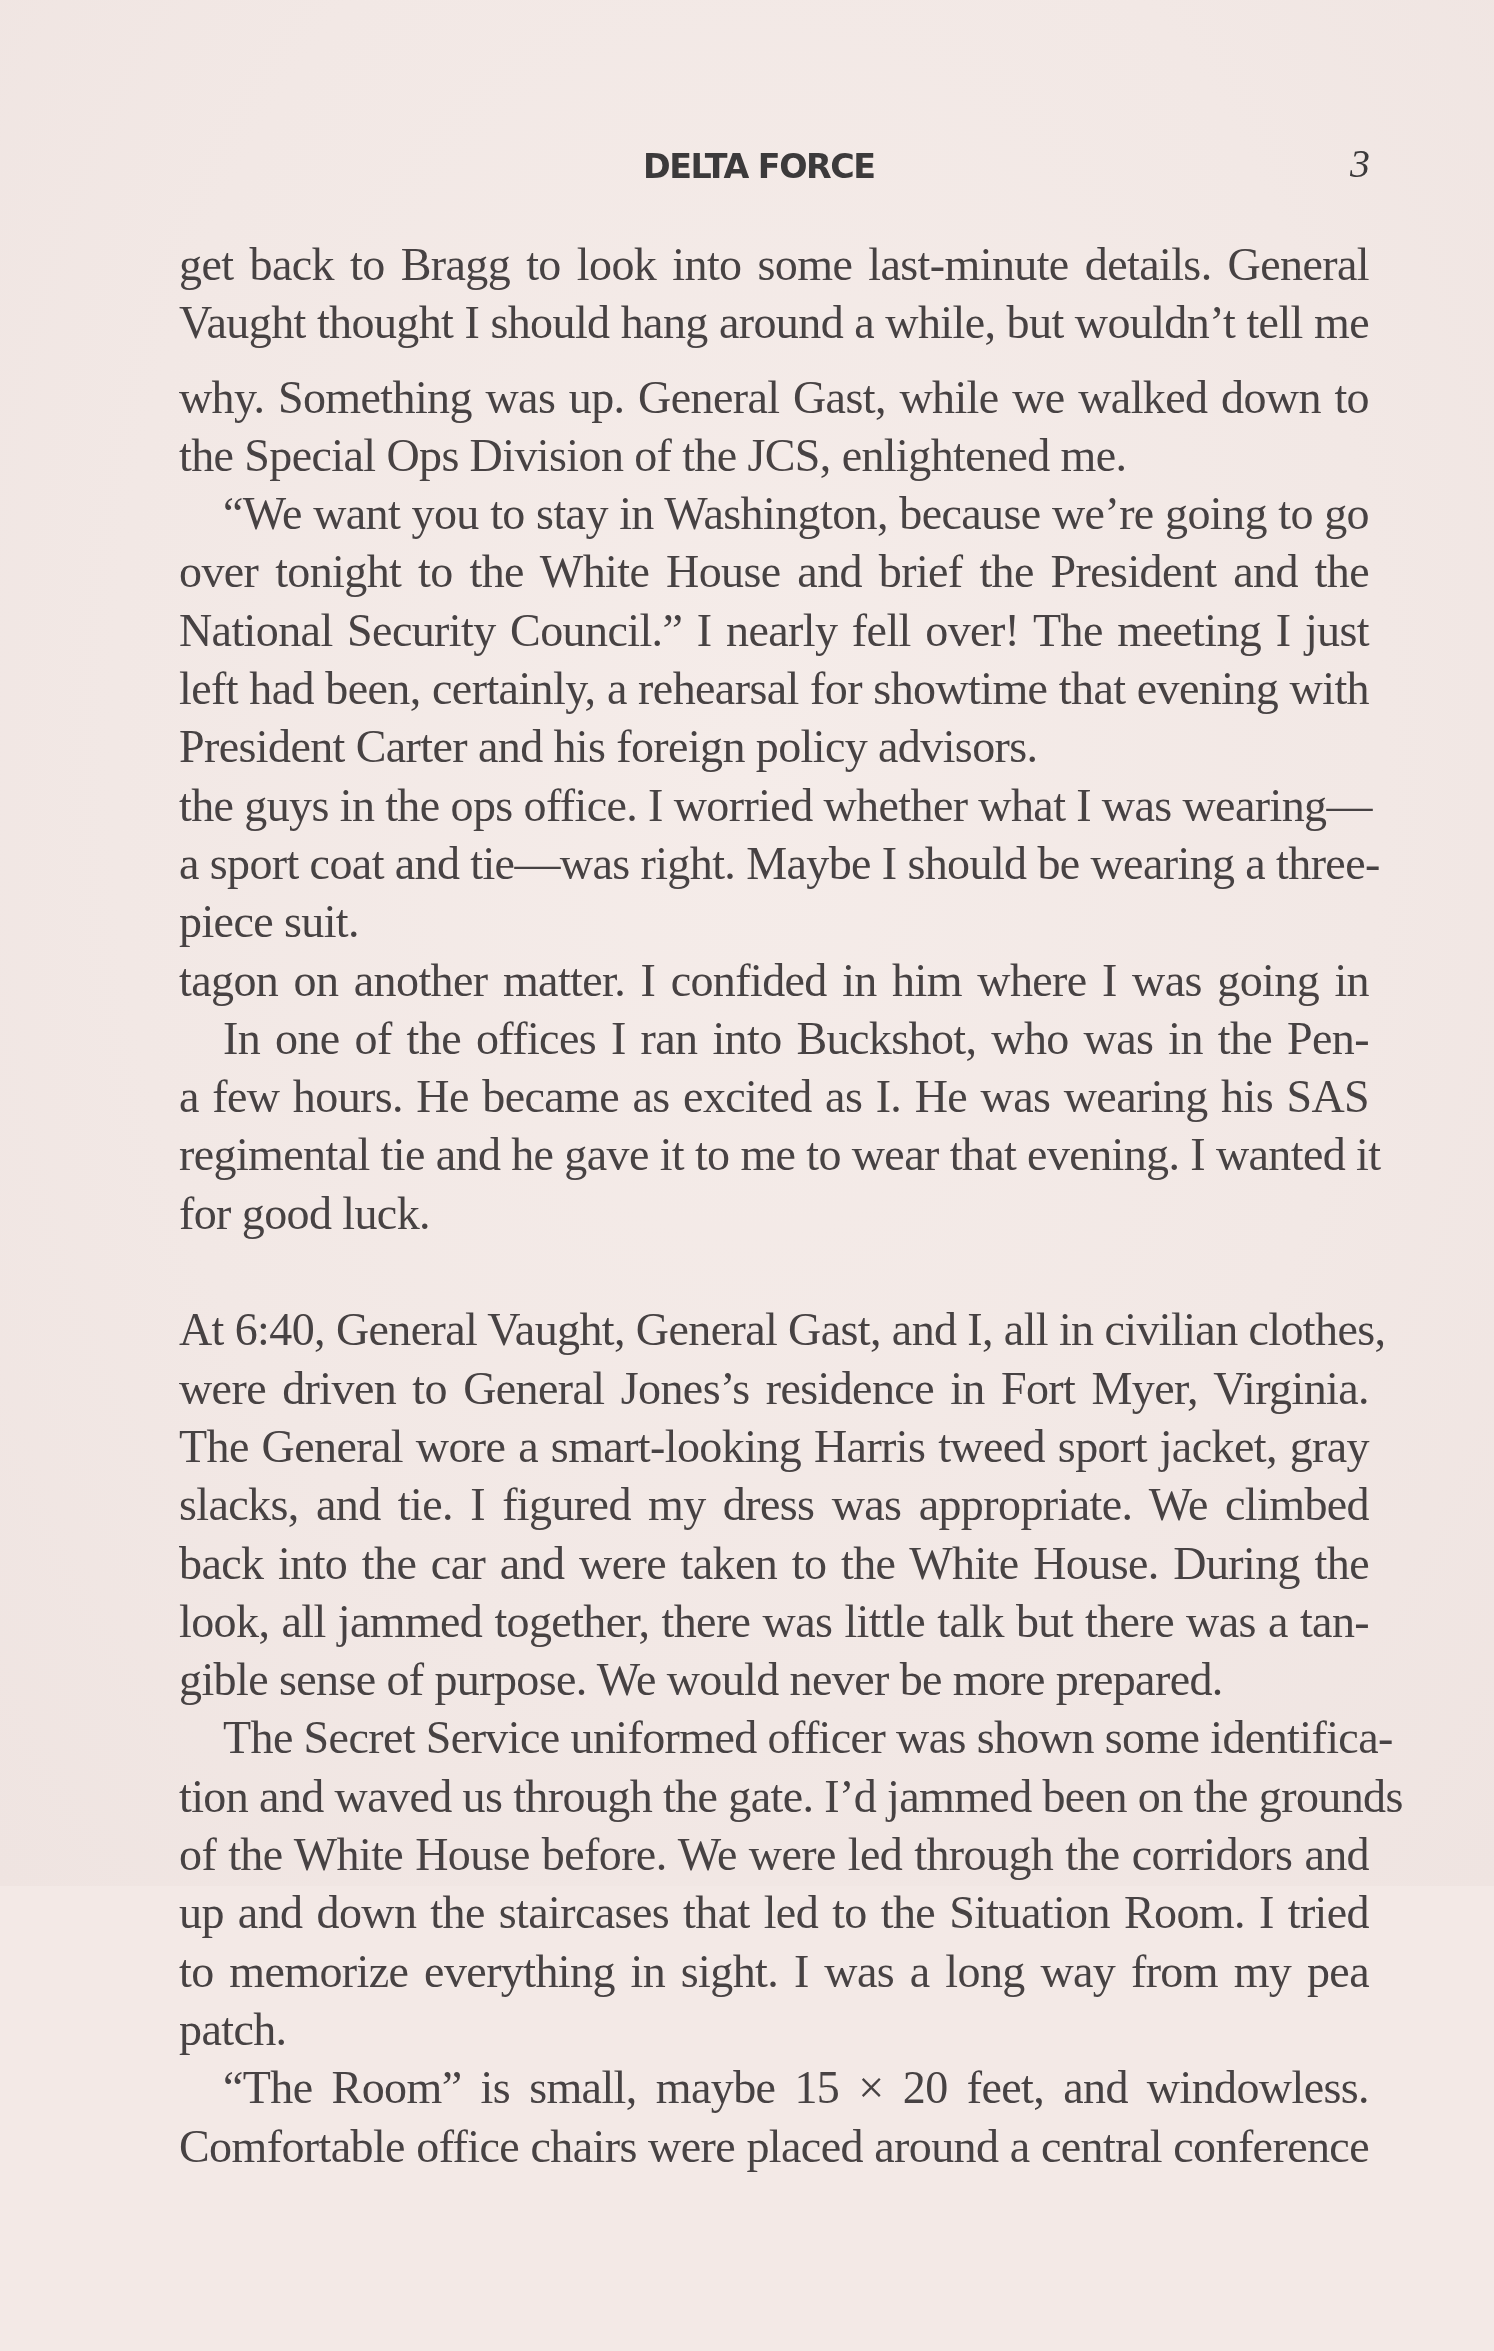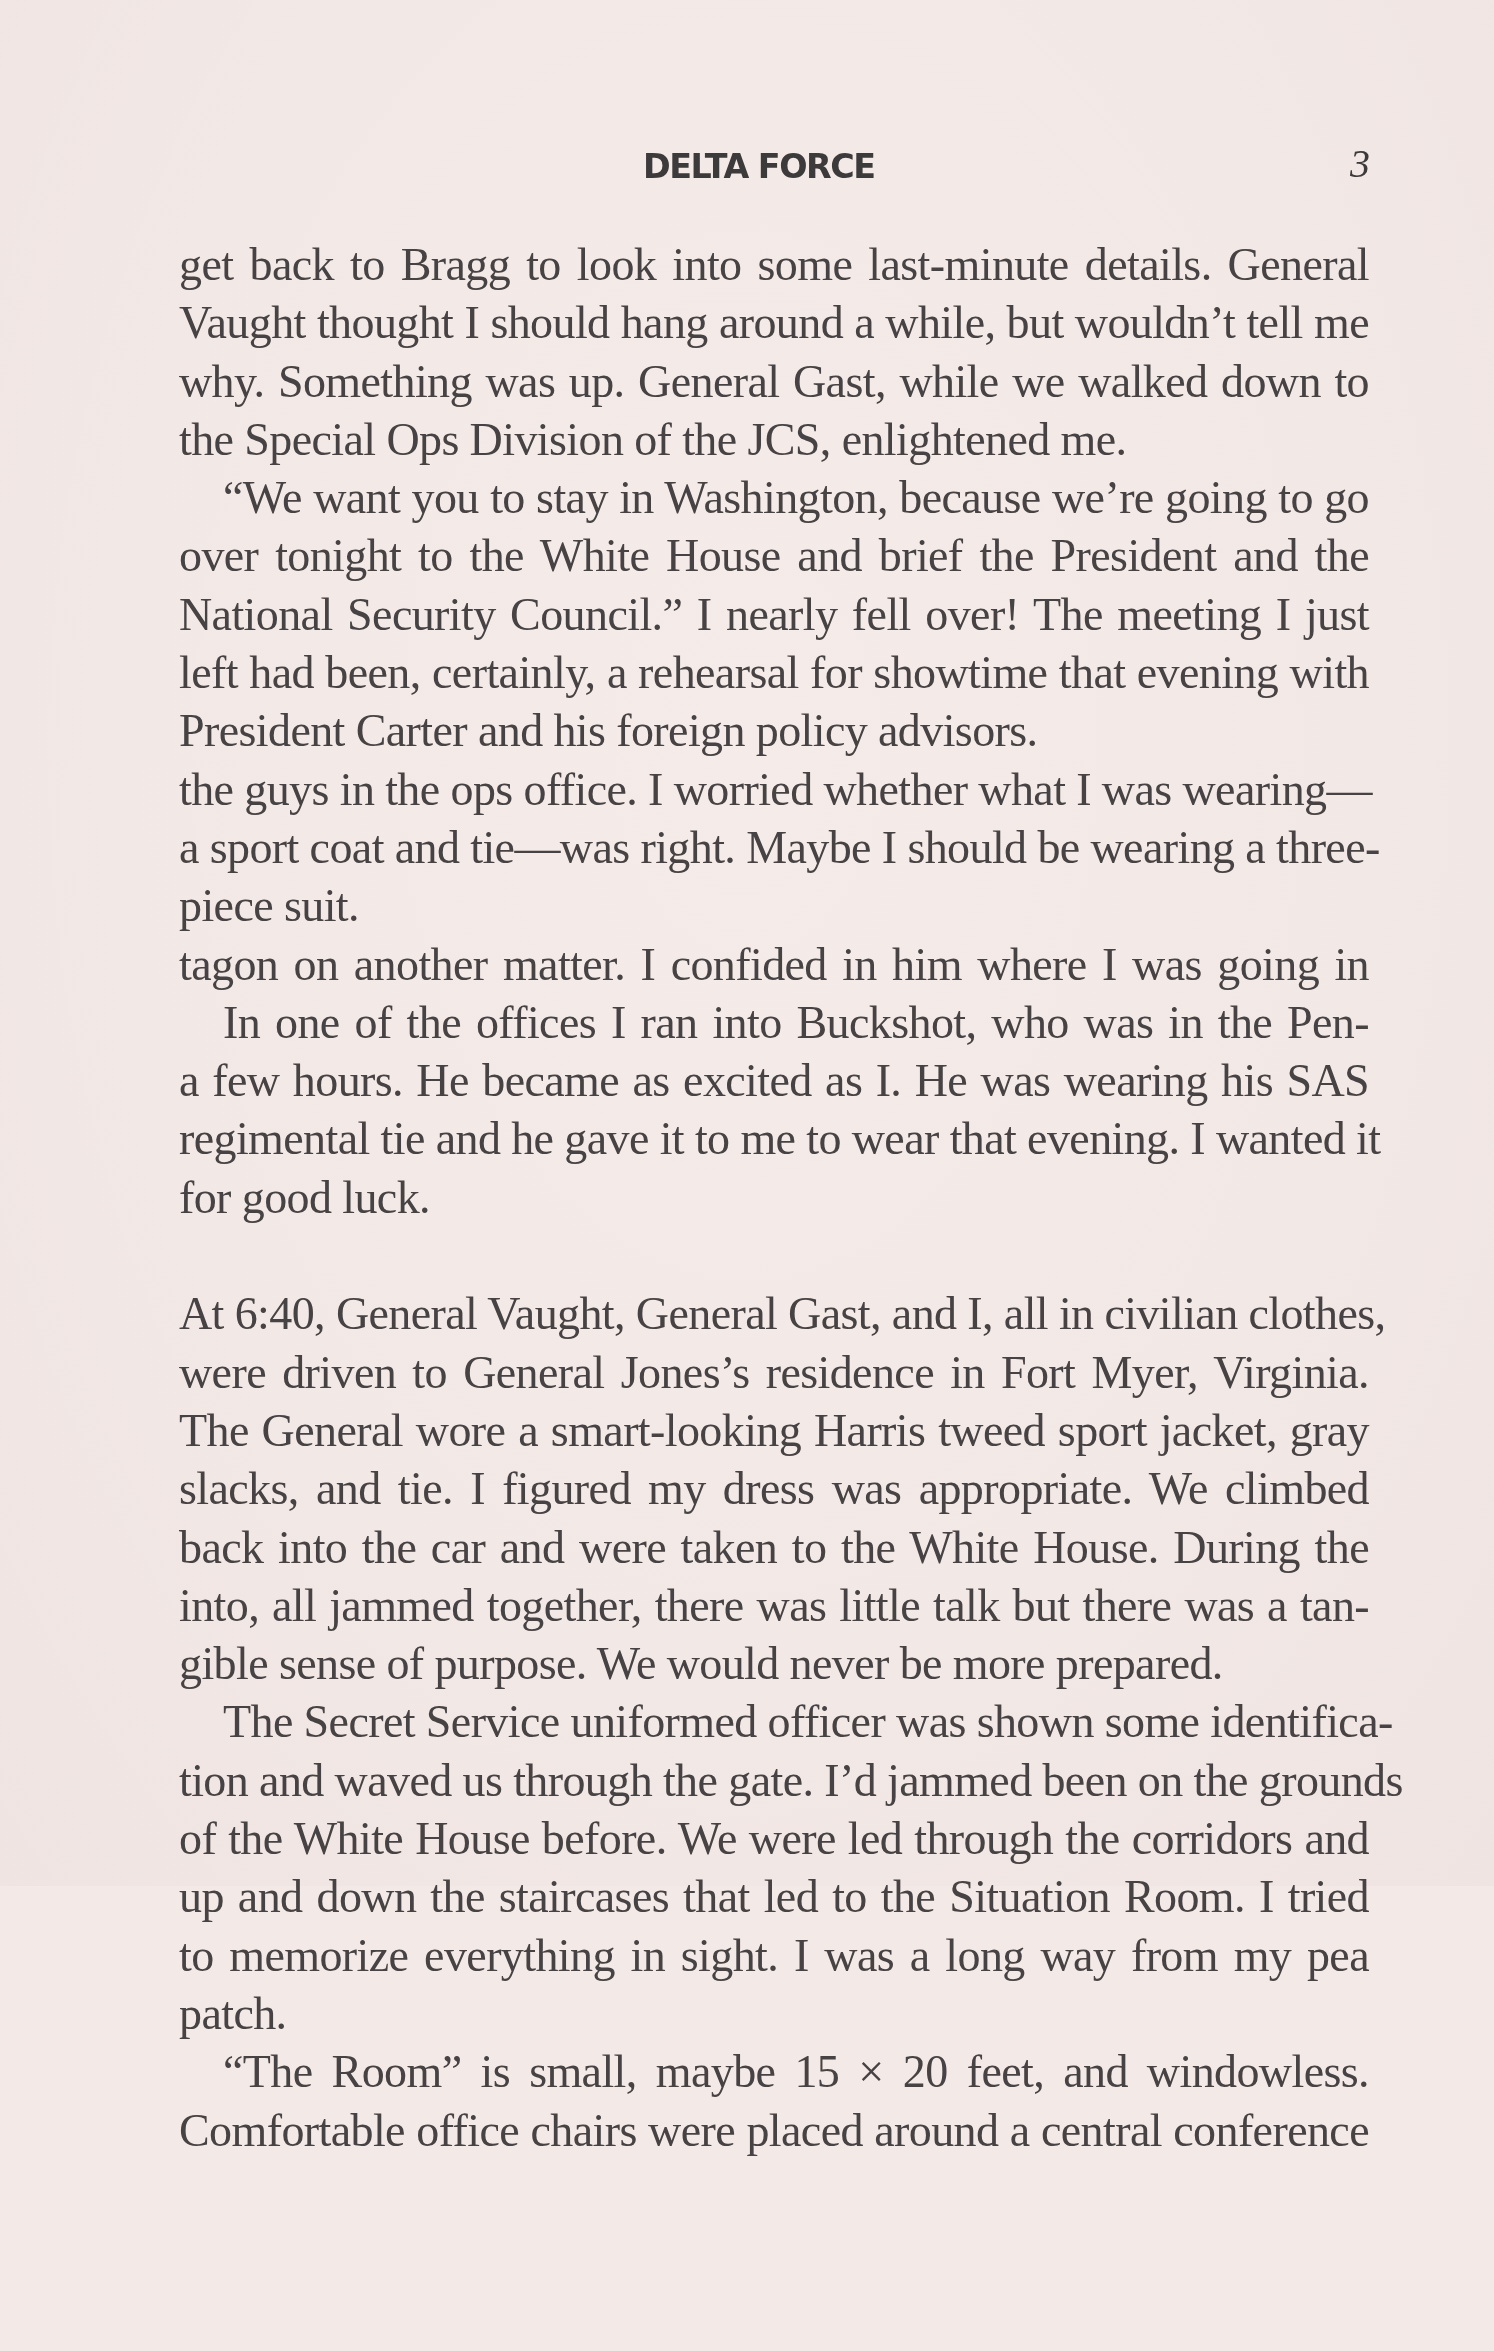--- a/index.html
+++ b/index.html
@@ -40,21 +40,21 @@
 </head>
 <body>
 
 <div class="page">
   <div class="running-head">DELTA FORCE</div>
   <div class="page-number">3</div>
   <div class="text-block" id="text-block">
       <div class="paragraph">
         <div class="line" style="white-space: nowrap;">get back to Bragg to look into some last-minute details. General</div>
         <div class="line" style="white-space: nowrap;">Vaught thought I should hang around a while, but wouldn’t tell me</div>
-        <div class="line" style="white-space: nowrap;">why. Something was up. General Gast, while we walked down to</div>
+        <div class="line" style="white-space: nowrap; margin-top: 16px;">why. Something was up. General Gast, while we walked down to</div>
         <div class="line last" style="white-space: nowrap;">the Special Ops Division of the JCS, enlightened me.</div>
       </div>
       <div class="paragraph">
         <div class="line indent" style="white-space: nowrap;">“We want you to stay in Washington, because we’re going to go</div>
         <div class="line" style="white-space: nowrap;">over tonight to the White House and brief the President and the</div>
         <div class="line" style="white-space: nowrap;">National Security Council.” I nearly fell over! The meeting I just</div>
         <div class="line" style="white-space: nowrap;">left had been, certainly, a rehearsal for showtime that evening with</div>
         <div class="line last" style="white-space: nowrap;">President Carter and his foreign policy advisors.</div>
       </div>
       <div class="paragraph">
@@ -69,21 +69,21 @@
         <div class="line" style="white-space: nowrap;">regimental tie and he gave it to me to wear that evening. I wanted it</div>
         <div class="line last" style="white-space: nowrap;">for good luck.</div>
       </div>
       <div class="line blank"></div>
       <div class="paragraph">
         <div class="line" style="white-space: nowrap;">At 6:40, General Vaught, General Gast, and I, all in civilian clothes,</div>
         <div class="line" style="white-space: nowrap;">were driven to General Jones’s residence in Fort Myer, Virginia.</div>
         <div class="line" style="white-space: nowrap;">The General wore a smart-looking Harris tweed sport jacket, gray</div>
         <div class="line" style="white-space: nowrap;">slacks, and tie. I figured my dress was appropriate. We climbed</div>
         <div class="line" style="white-space: nowrap;">back into the car and were taken to the White House. During the</div>
-        <div class="line" style="white-space: nowrap;">into, all jammed together, there was little talk but there was a tan-</div>
+        <div class="line" style="white-space: nowrap;">look, all jammed together, there was little talk but there was a tan-</div>
         <div class="line last" style="white-space: nowrap;">gible sense of purpose. We would never be more prepared.</div>
       </div>
       <div class="paragraph">
         <div class="line indent" style="white-space: nowrap;">The Secret Service uniformed officer was shown some identifica-</div>
         <div class="line" style="white-space: nowrap;">tion and waved us through the gate. I’d jammed been on the grounds</div>
         <div class="line" style="white-space: nowrap;">of the White House before. We were led through the corridors and</div>
         <div class="line" style="white-space: nowrap;">up and down the staircases that led to the Situation Room. I tried</div>
         <div class="line" style="white-space: nowrap;">to memorize everything in sight. I was a long way from my pea</div>
         <div class="line last" style="white-space: nowrap;">patch.</div>
       </div>

